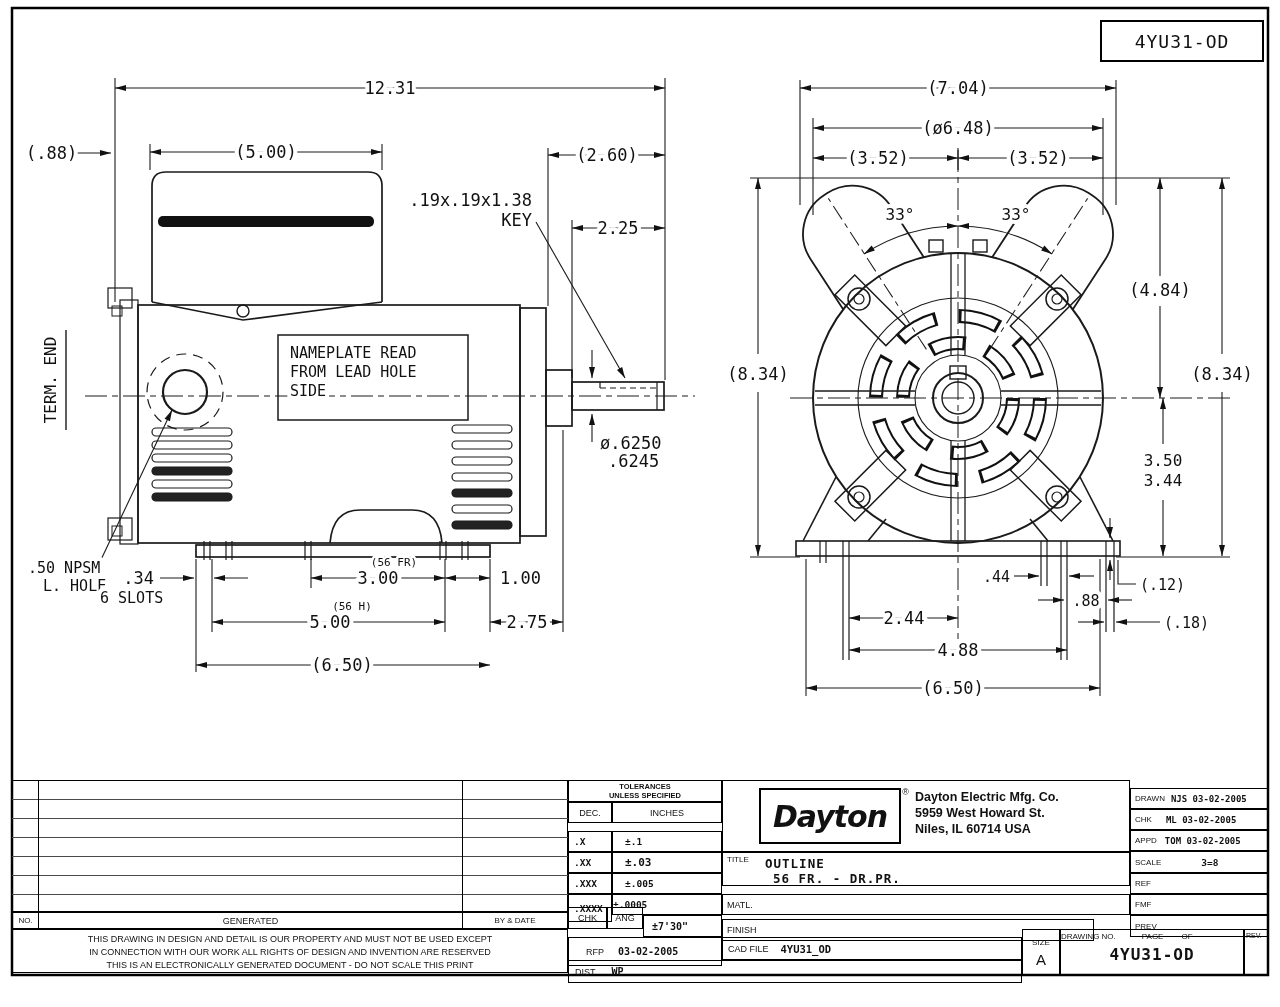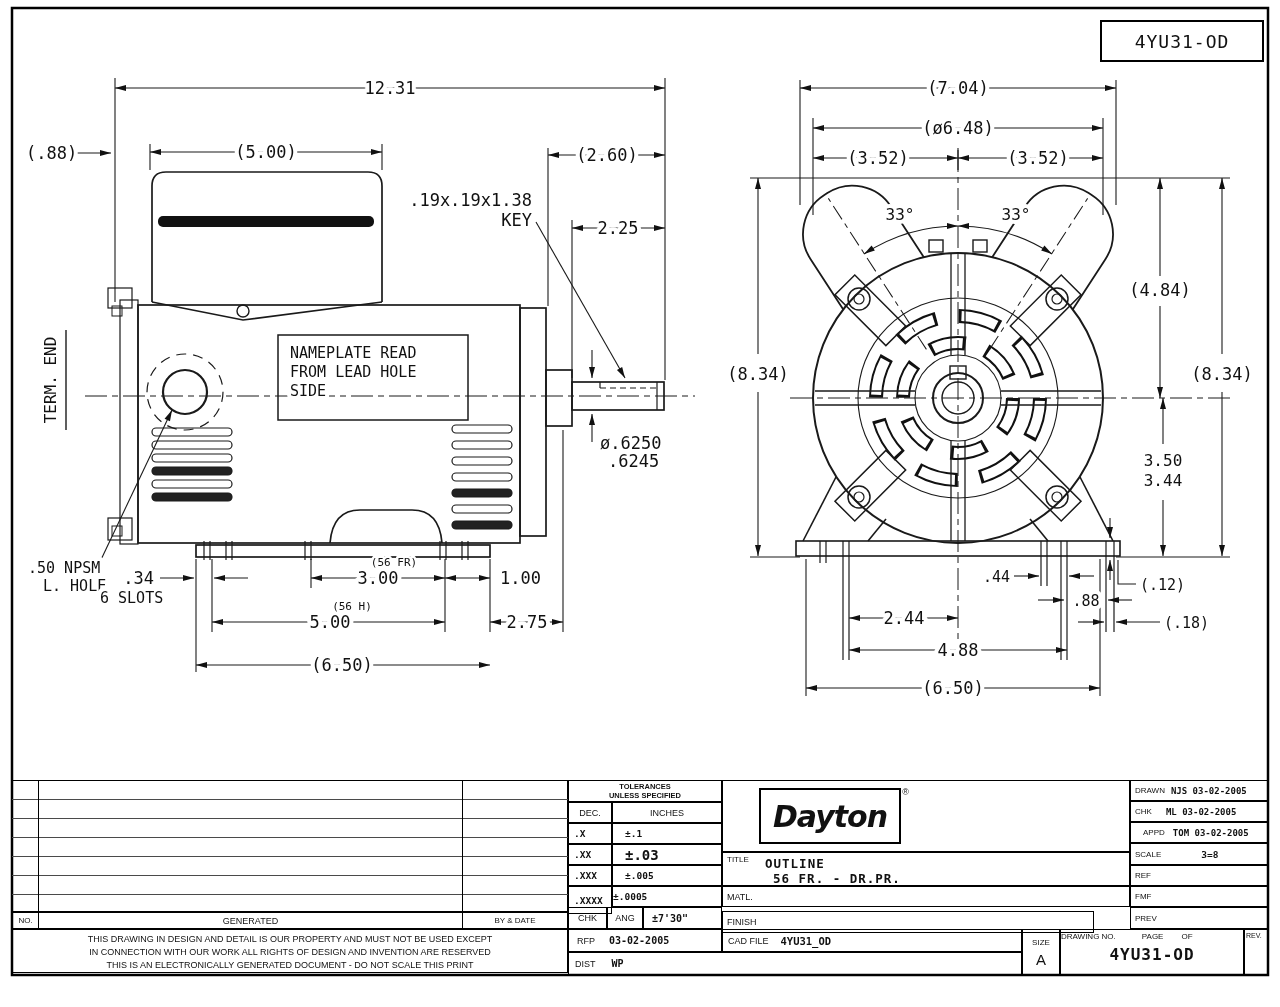--- a/index.html
+++ b/index.html
@@ -10,21 +10,21 @@
   .d  {font-family:"DejaVu Sans Mono",monospace;font-size:17px;fill:#111;text-anchor:middle;
        stroke:#fff;stroke-width:8px;paint-order:stroke;stroke-linejoin:round;}
   .ds {text-anchor:start;}
   .de {text-anchor:end;}
   .dn {font-size:11px;stroke-width:5px;}
   .d15{font-size:15px;}
   .d16{font-size:16px;}
   
   .cell{position:absolute;border:1px solid #000;box-sizing:border-box;font-size:9px;}
   .ctr {display:flex;align-items:center;justify-content:center;text-align:center;}
-  .row {display:flex;align-items:center;}
+  .row {display:flex;align-items:center;margin-top:8px;}
   .vline{position:absolute;width:1px;background:#000;}
   .hline{position:absolute;height:1px;background:#4a4a4a;}
   .mono{font-family:"DejaVu Sans Mono",monospace;font-weight:bold;}
   .small{font-size:8px;}
   .docbox{position:absolute;border:2px solid #000;box-sizing:border-box;
           font-family:"DejaVu Sans Mono",monospace;font-size:18px;
           display:flex;align-items:center;justify-content:center;letter-spacing:1px;}
   .logo{font-family:"DejaVu Sans",sans-serif;font-style:italic;font-weight:bold;
         font-size:30px;letter-spacing:-1px;}
 </style>
@@ -336,44 +336,49 @@
   <div class="cell ctr" style="left:568px;top:780px;width:154px;height:22px;flex-direction:column;font-size:7.5px;line-height:9px;font-weight:bold;">
     <div>TOLERANCES</div>
     <div>UNLESS SPECIFIED</div>
   </div>
   <div class="cell ctr" style="left:568px;top:802px;width:44px;height:21px;">DEC.</div>
   <div class="cell ctr" style="left:612px;top:802px;width:110px;height:21px;">INCHES</div>
 
   <div class="cell row mono" style="left:568px;top:823px;width:44px;height:21px;padding-left:5px;font-size:9.5px;">.X</div>
   <div class="cell row mono" style="left:612px;top:823px;width:110px;height:21px;padding-left:12px;font-size:9.5px;">±.1</div>
   <div class="cell row mono" style="left:568px;top:844px;width:44px;height:21px;padding-left:5px;font-size:9.5px;">.XX</div>
-  <div class="cell row mono" style="left:612px;top:844px;width:110px;height:21px;padding-left:12px;font-size:14px;">±.03</div>
+  <div class="cell row mono" style="left:612px;top:844px;width:110px;height:21px;padding-left:12px;font-size:11px;">±.03</div>
   <div class="cell row mono" style="left:568px;top:865px;width:44px;height:21px;padding-left:5px;font-size:9.5px;">.XXX</div>
   <div class="cell row mono" style="left:612px;top:865px;width:110px;height:21px;padding-left:12px;font-size:9.5px;">±.005</div>
   <div class="cell row mono" style="left:568px;top:886px;width:44px;height:28px;padding-left:5px;font-size:9.5px;">.XXXX</div>
   <div class="cell row mono" style="left:612px;top:886px;width:110px;height:21px;padding-left:0;font-size:9.5px;">±.0005</div>
 
   <div class="cell ctr" style="left:568px;top:907px;width:39px;height:22px;">CHK</div>
   <div class="cell ctr" style="left:607px;top:907px;width:36px;height:22px;">ANG</div>
   <div class="cell row mono" style="left:643px;top:907px;width:79px;height:22px;padding-left:8px;font-size:10px;">±7'30"</div>
 
-  <div class="cell row" style="left:568px;top:929px;width:154px;height:23px;padding-left:8px;gap:14px;">
+  <div class="cell row" style="left:568px;top:929px;width:154px;height:29px;padding-left:17px;gap:14px;">
     <span>RFP</span>
     <span class="mono" style="font-size:10px;">03-02-2005</span>
   </div>
   <div class="cell row" style="left:568px;top:952px;width:454px;height:23px;padding-left:6px;gap:16px;">
     <span>DIST</span>
     <span class="mono" style="font-size:10px;">WP</span>
   </div>
 
   <div class="cell" style="left:722px;top:780px;width:408px;height:72px;">
     <div style="position:absolute;left:36px;top:7px;width:138px;height:52px;border:2px solid #000;display:flex;align-items:center;justify-content:center;">
       <span class="logo">Dayton</span>
       <span style="position:absolute;right:-10px;top:-3px;font-size:9px;">®</span>
     </div>
+    <div style="position:absolute;left:192px;top:8px;font-size:12.5px;font-weight:bold;line-height:16px;">
+      <div>Dayton Electric Mfg. Co.</div>
+      <div>5959 West Howard St.</div>
+      <div>Niles, IL 60714  USA</div>
+    </div>
   </div>
 
   <div class="cell" style="left:722px;top:852px;width:408px;height:34px;">
     <span style="position:absolute;left:4px;top:2px;font-size:8px;">TITLE</span>
     <span class="mono" style="position:absolute;left:42px;top:3px;font-size:12.5px;letter-spacing:1px;">OUTLINE</span>
     <span class="mono" style="position:absolute;left:50px;top:18px;font-size:12.5px;letter-spacing:1px;">56 FR. - DR.PR.</span>
   </div>
   <div class="cell row" style="left:722px;top:886px;width:408px;height:21px;padding-left:4px;">MATL.</div>
   <div class="cell row" style="left:722px;top:911px;width:372px;height:22px;padding-left:4px;">FINISH</div>
   <div class="cell row" style="left:722px;top:929px;width:300px;height:23px;padding-left:5px;gap:12px;">
@@ -382,21 +387,21 @@
   </div>
 
   <div class="cell row" style="left:1130px;top:780px;width:138px;height:21px;padding-left:4px;gap:6px;">
     <span class="small">DRAWN</span>
     <span class="mono" style="font-size:9px;">NJS 03-02-2005</span>
   </div>
   <div class="cell row" style="left:1130px;top:801px;width:138px;height:21px;padding-left:4px;gap:14px;">
     <span class="small">CHK</span>
     <span class="mono" style="font-size:9px;">ML  03-02-2005</span>
   </div>
-  <div class="cell row" style="left:1130px;top:822px;width:138px;height:21px;padding-left:12px;gap:8px;">
+  <div class="cell row" style="left:1130px;top:822px;width:138px;height:21px;padding-left:4px;gap:8px;">
     <span class="small">APPD</span>
     <span class="mono" style="font-size:9px;">TOM 03-02-2005</span>
   </div>
   <div class="cell row" style="left:1130px;top:843px;width:138px;height:22px;padding-left:4px;gap:40px;">
     <span class="small">SCALE</span>
     <span class="mono" style="font-size:9.5px;">3=8</span>
   </div>
   <div class="cell row" style="left:1130px;top:865px;width:138px;height:21px;padding-left:4px;">
     <span class="small">REF</span>
   </div>

